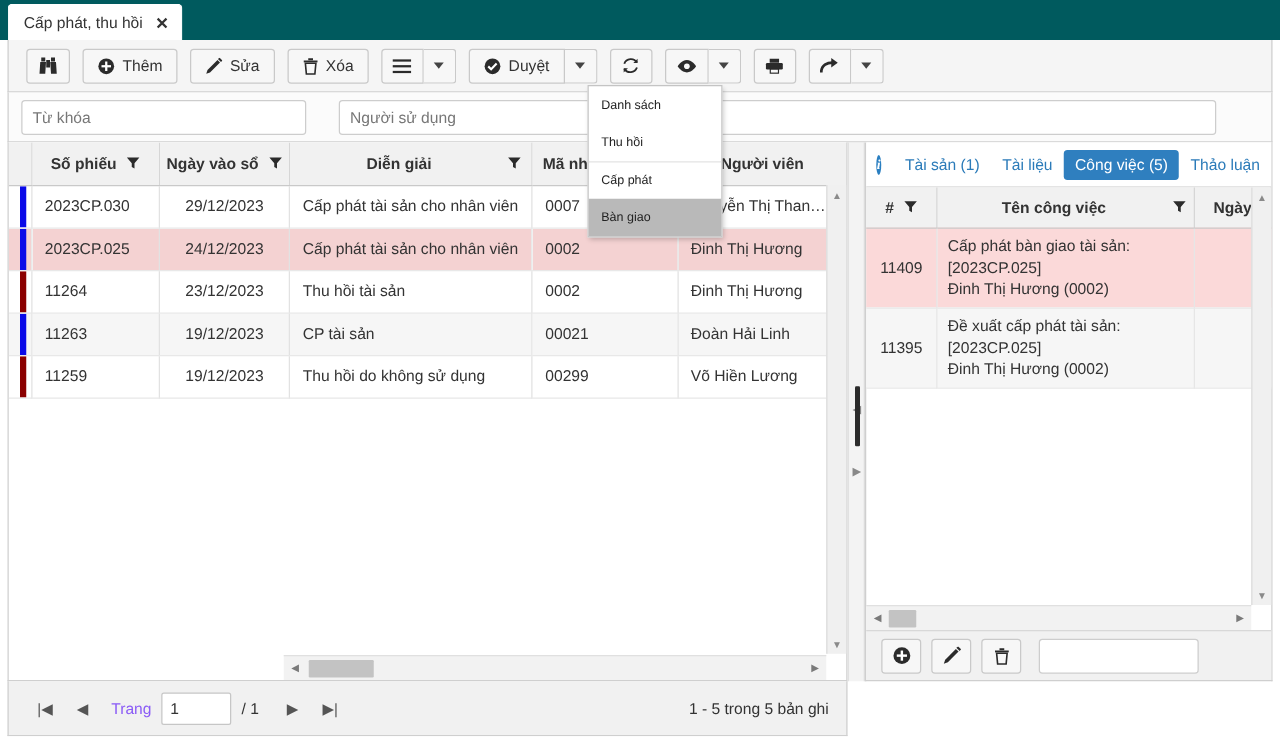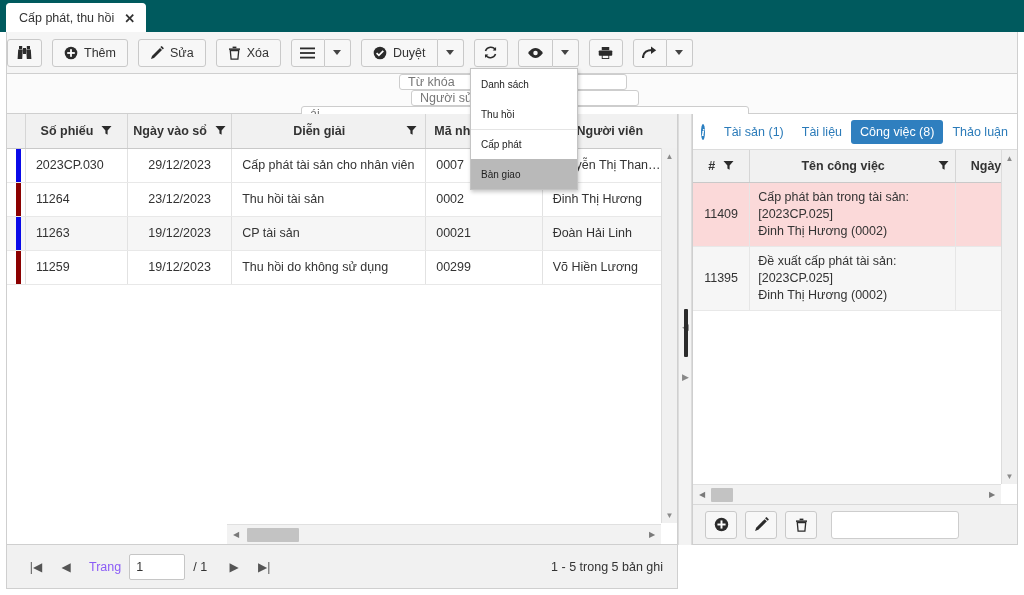--- a/index.html
+++ b/index.html
@@ -36,21 +36,21 @@
   .doc-tab .close-x {
     font-size: 13px; font-weight: bold; color: #333; cursor: pointer;
     line-height: 1;
   }
 
   
   .toolbar {
     position: absolute; left: 6px; top: 32px; width: 1012px; height: 42px;
     background: #f5f5f5;
     border: 1px solid #cfcfcf; border-top: none;
-    display: flex; align-items: center; gap: 10px;
+    display: flex; align-items: center; padding-left: 14px; gap: 10px;
   }
   .tb-group { display: flex; }
   .tbtn {
     height: 28px; min-width: 34px;
     background: #f7f7f7;
     border: 1px solid #c9c9c9;
     border-radius: 3px;
     display: flex; align-items: center; justify-content: center;
     gap: 6px; padding: 0 11px;
     font-size: 12.5px; color: #333;
@@ -65,21 +65,21 @@
     border-top: 5px solid #444;
   }
   .ico { display:inline-block; line-height:1; }
   svg.ico { display:block; }
 
   
   .filterbar {
     position: absolute; left: 6px; top: 74px; width: 1012px; height: 40px;
     background: #fbfbfb;
     border: 1px solid #cfcfcf; border-top: none;
-    display: flex; align-items: center; gap: 0; padding: 0 8px; flex-direction: column;
+    display: flex; align-items: center; gap: 0; padding: 0 8px;
   }
   .finput {
     height: 28px;
     border: 1px solid #cdcdcd; border-radius: 3px;
     background: #fff;
     font-family: "Liberation Sans", sans-serif; font-size: 12.5px;
     padding: 0 8px; color: #333; outline: none;
   }
   .finput::placeholder { color:#777; }
   #f-keyword { width: 228px; margin-left: 2px; }
@@ -444,20 +444,30 @@
           <tr>
             <td class="marker">
                 <i style="background:#0a0ae8"></i>
               </td>
             <td>2023CP.030</td>
             <td style="text-align:center">29/12/2023</td>
             <td>Cấp phát tài sản cho nhân viên</td>
             <td>0007</td>
             <td style="border-right:none">Nguyễn Thị Thanh Nhâm</td>
           </tr>
+          <tr class="row-sel">
+            <td class="marker">
+                <i style="background:#0a0ae8"></i>
+              </td>
+            <td>2023CP.025</td>
+            <td style="text-align:center">24/12/2023</td>
+            <td>Cấp phát tài sản cho nhân viên</td>
+            <td>0002</td>
+            <td style="border-right:none">Đinh Thị Hương</td>
+          </tr>
           <tr>
             <td class="marker">
                 <i style="background:#8b0000"></i>
               </td>
             <td>11264</td>
             <td style="text-align:center">23/12/2023</td>
             <td>Thu hồi tài sản</td>
             <td>0002</td>
             <td style="border-right:none">Đinh Thị Hương</td>
           </tr>
@@ -503,21 +513,21 @@
     <div class="sbar"></div>
     <div class="sarrow" style="top:258px">▶</div>
   </div>
 
   <div class="rightpane">
 
     <div class="rtabs">
       <div class="info-dot">i</div>
       <div class="rtab">Tài sản (1)</div>
       <div class="rtab">Tài liệu</div>
-      <div class="rtab active">Công việc (8)</div>
+      <div class="rtab active">Công việc (5)</div>
       <div class="rtab">Thảo luận</div>
     </div>
 
     <table class="rgrid">
       <colgroup>
           <col style="width:54px">
           <col style="width:196px">
           <col style="width:58px">
         </colgroup>
       <thead>
@@ -542,21 +552,21 @@
             <div class="hdr-inner">
               <span>Ngày</span>
             </div>
           </th>
         </tr>
       </thead>
       <tbody>
         <tr class="rrow-sel">
           <td style="text-align:center">11409</td>
           <td>
-            <div class="task-line">Cấp phát bàn trong tài sản: [2023CP.025]</div>
+            <div class="task-line">Cấp phát bàn giao tài sản: [2023CP.025]</div>
             <div class="task-line">Đinh Thị Hương (0002)</div>
           </td>
           <td></td>
         </tr>
         <tr class="rrow-alt">
           <td style="text-align:center">11395</td>
           <td>
             <div class="task-line">Đề xuất cấp phát tài sản: [2023CP.025]</div>
             <div class="task-line">Đinh Thị Hương (0002)</div>
           </td>

